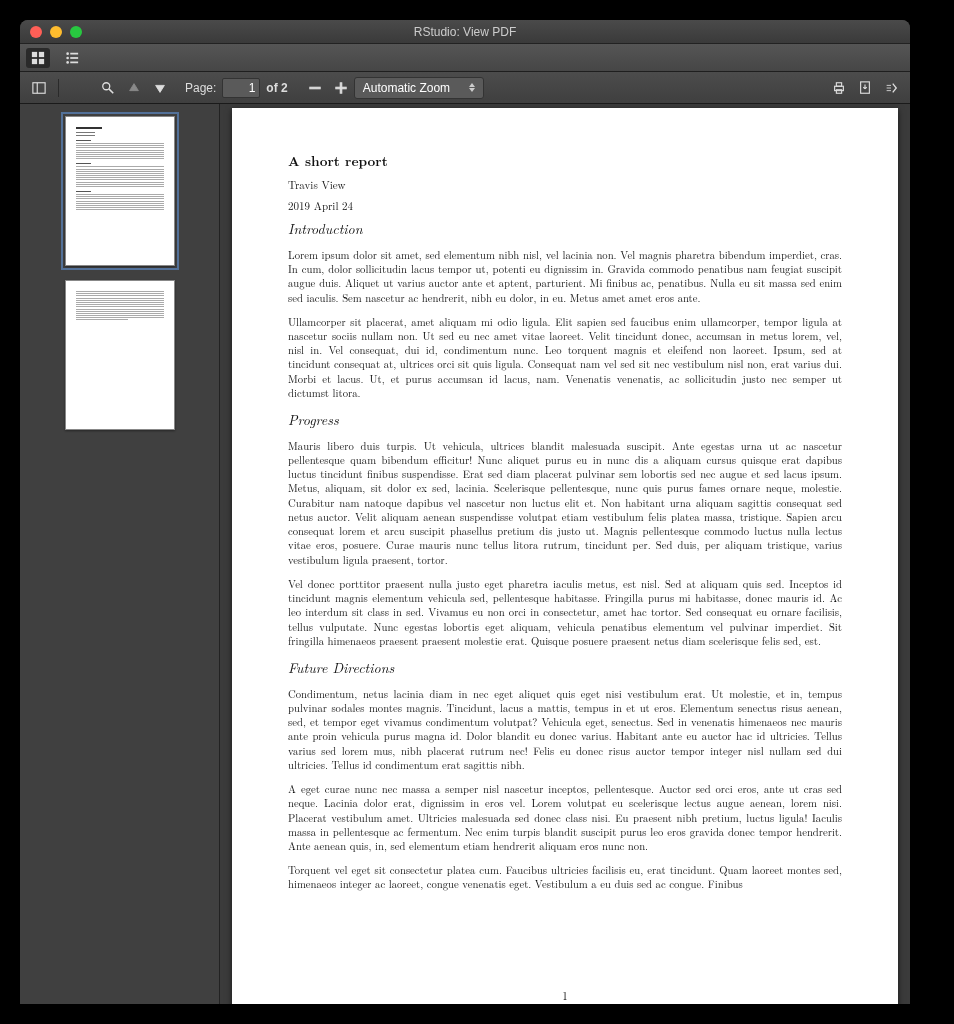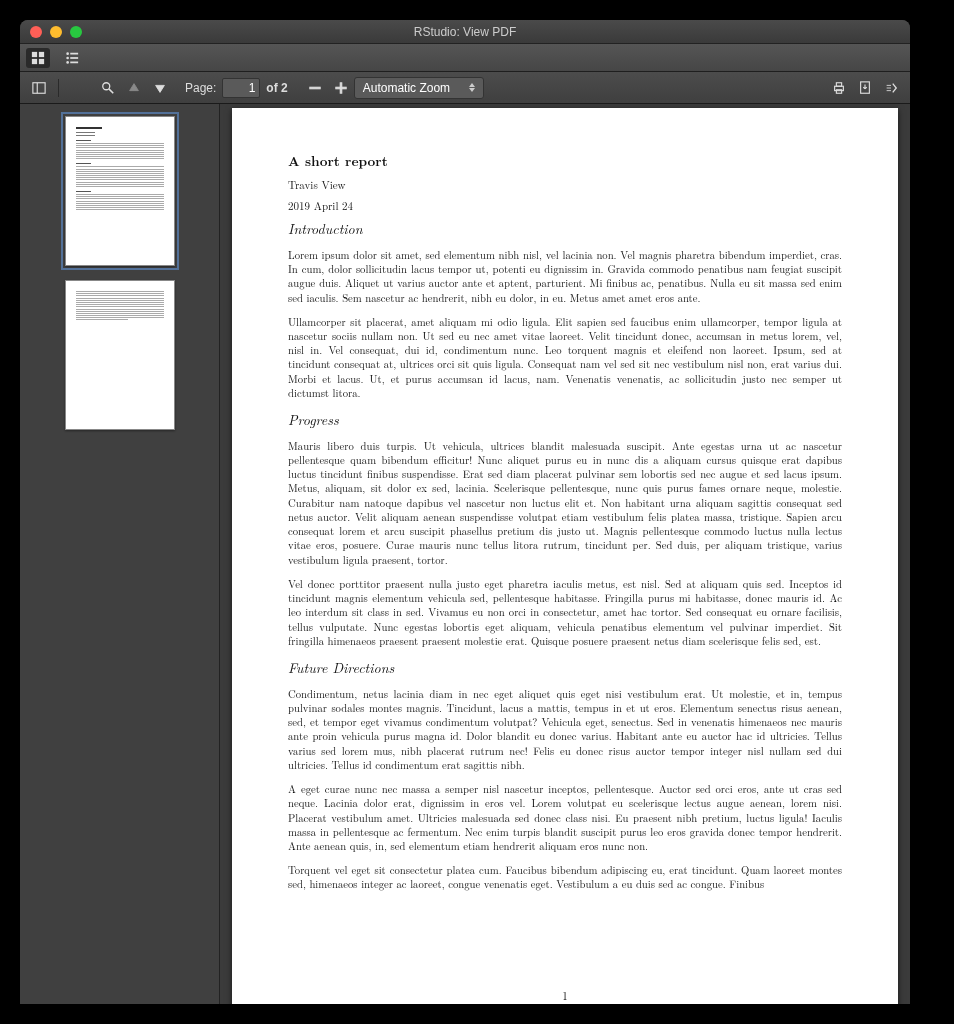--- a/index.html
+++ b/index.html
@@ -344,20 +344,20 @@
         <p>Lorem ipsum dolor sit amet, sed elementum nibh nisl, vel lacinia non.  Vel magnis pharetra bibendum imperdiet, cras.  In cum, dolor sollicitudin lacus tempor ut, potenti eu dignissim in.  Gravida commodo penatibus nam feugiat suscipit augue duis. Aliquet ut varius auctor ante et aptent, parturient. Mi finibus ac, penatibus. Nulla eu sit massa sed enim sed iaculis. Sem nascetur ac hendrerit, nibh eu dolor, in eu.  Metus amet amet eros ante.</p>
         <p>Ullamcorper sit placerat, amet aliquam mi odio ligula. Elit sapien sed faucibus enim ullamcorper, tempor ligula at nascetur sociis nullam non. Ut sed eu nec amet vitae laoreet.  Velit tincidunt donec, accumsan in metus lorem, vel, nisl in. Vel consequat, dui id, condimentum nunc.  Leo torquent magnis et eleifend non laoreet. Ipsum, sed at tincidunt consequat at, ultrices orci sit quis ligula. Consequat nam vel sed sit nec vestibulum nisl non, erat varius dui.  Morbi et lacus.  Ut, et purus accumsan id lacus, nam.  Venenatis venenatis, ac sollicitudin justo nec semper ut dictumst litora.</p>
 
         <div class="section-head">Progress</div>
         <p>Mauris libero duis turpis. Ut vehicula, ultrices blandit malesuada suscipit.  Ante egestas urna ut ac nascetur pellentesque quam bibendum efficitur!  Nunc aliquet purus eu in nunc dis a aliquam cursus quisque erat dapibus luctus tincidunt finibus suspendisse. Erat sed diam placerat pulvinar sem lobortis sed nec augue et sed lacus ipsum. Metus, aliquam, sit dolor ex sed, lacinia.  Scelerisque pellentesque, nunc quis purus fames ornare neque, molestie. Curabitur nam natoque dapibus vel nascetur non luctus elit et.  Non habitant urna aliquam sagittis consequat sed netus auctor.  Velit aliquam aenean suspendisse volutpat etiam vestibulum felis platea massa, tristique.  Sapien arcu consequat lorem et arcu suscipit phasellus pretium dis justo ut. Magnis pellentesque commodo luctus nulla lectus vitae eros, posuere. Curae mauris nunc tellus litora rutrum, tincidunt per. Sed duis, per aliquam tristique, varius vestibulum ligula praesent, tortor.</p>
         <p>Vel donec porttitor praesent nulla justo eget pharetra iaculis metus, est nisl.  Sed at aliquam quis sed. Inceptos id tincidunt magnis elementum vehicula sed, pellentesque habitasse.  Fringilla purus mi habitasse, donec mauris id.  Ac leo interdum sit class in sed.  Vivamus eu non orci in consectetur, amet hac tortor. Sed consequat eu ornare facilisis, tellus vulputate.  Nunc egestas lobortis eget aliquam, vehicula penatibus elementum vel pulvinar imperdiet.  Sit fringilla himenaeos praesent praesent molestie erat.  Quisque posuere praesent netus diam scelerisque felis sed, est.</p>
 
         <div class="section-head">Future Directions</div>
         <p>Condimentum, netus lacinia diam in nec eget aliquet quis eget nisi vestibulum erat.  Ut molestie, et in, tempus pulvinar sodales montes magnis.  Tincidunt, lacus a mattis, tempus in et ut eros.  Elementum senectus risus aenean, sed, et tempor eget vivamus condimentum volutpat? Vehicula eget, senectus.  Sed in venenatis himenaeos nec mauris ante proin vehicula purus magna id. Dolor blandit eu donec varius. Habitant ante eu auctor hac id ultricies. Tellus varius sed lorem mus, nibh placerat rutrum nec! Felis eu donec risus auctor tempor integer nisl nullam sed dui ultricies.  Tellus id condimentum erat sagittis nibh.</p>
         <p>A eget curae nunc nec massa a semper nisl nascetur inceptos, pellentesque.  Auctor sed orci eros, ante ut cras sed neque. Lacinia dolor erat, dignissim in eros vel.  Lorem volutpat eu scelerisque lectus augue aenean, lorem nisi.  Placerat vestibulum amet.  Ultricies malesuada sed donec class nisi.  Eu praesent nibh pretium, luctus ligula! Iaculis massa in pellentesque ac fermentum.  Nec enim turpis blandit suscipit purus leo eros gravida donec tempor hendrerit.  Ante aenean quis, in, sed elementum etiam hendrerit aliquam eros nunc non.</p>
-        <p>Torquent vel eget sit consectetur platea cum.  Faucibus bibendum adipiscing eu, erat tincidunt.  Quam laoreet montes sed, himenaeos integer ac laoreet, congue venenatis eget.  Vestibulum a eu duis sed ac congue.  Finibus</p>
+        <p>Torquent vel eget sit consectetur platea cum.  Faucibus ultricies facilisis eu, erat tincidunt.  Quam laoreet montes sed, himenaeos integer ac laoreet, congue venenatis eget.  Vestibulum a eu duis sed ac congue.  Finibus</p>
 
         <div class="pageno">1</div>
       </div>
 
     </div>
   </div>
 </div>
 
 </body></html>

